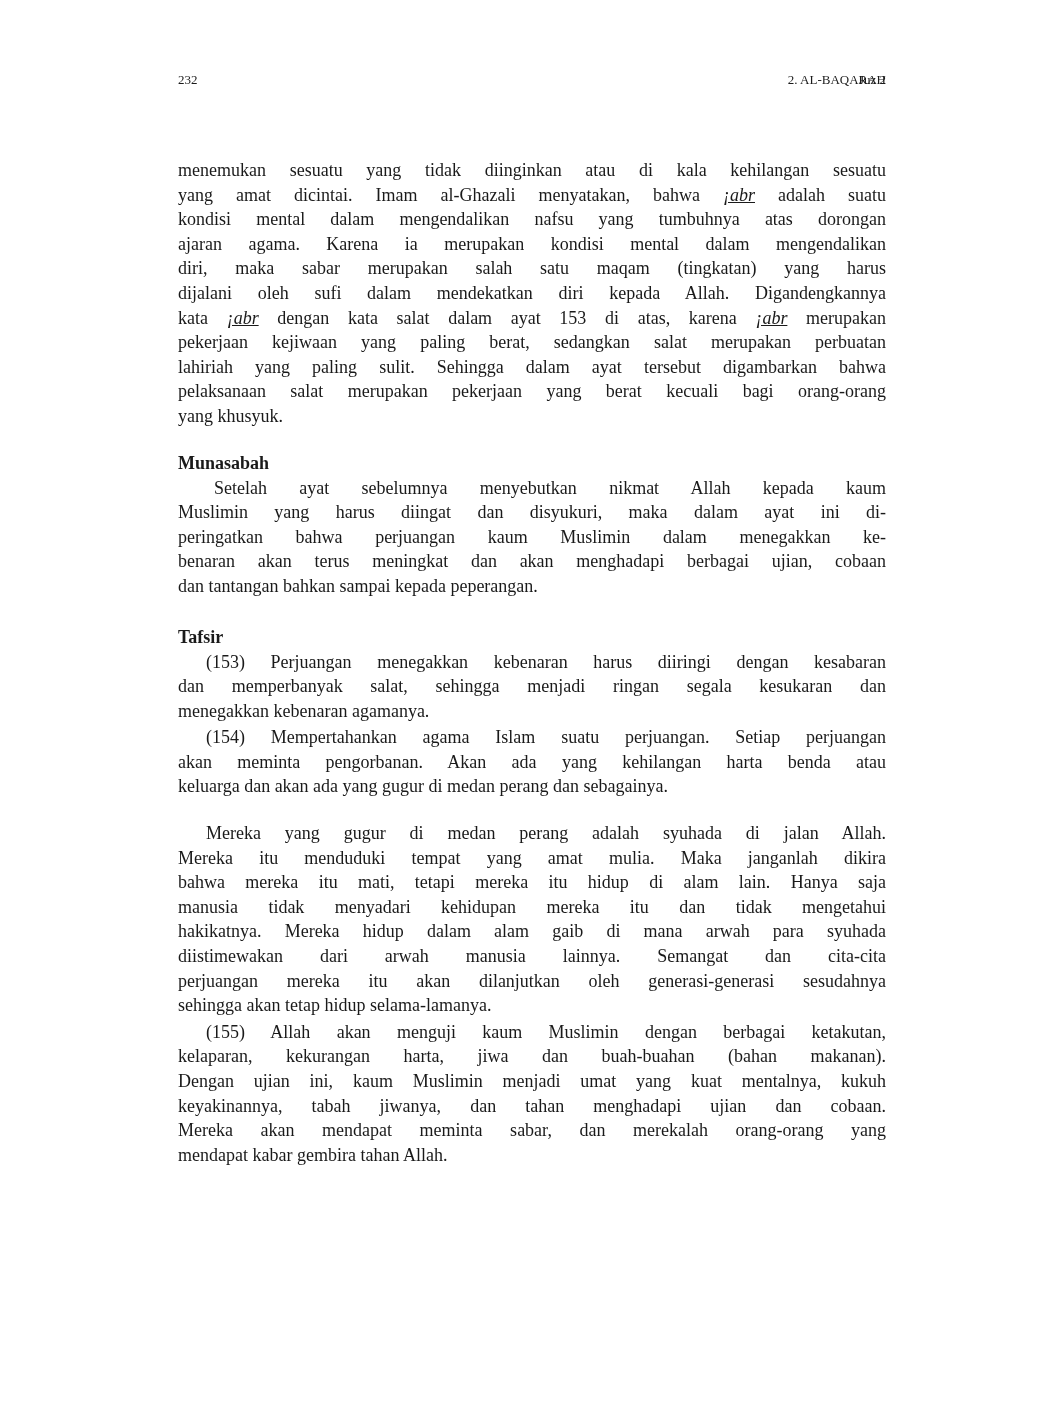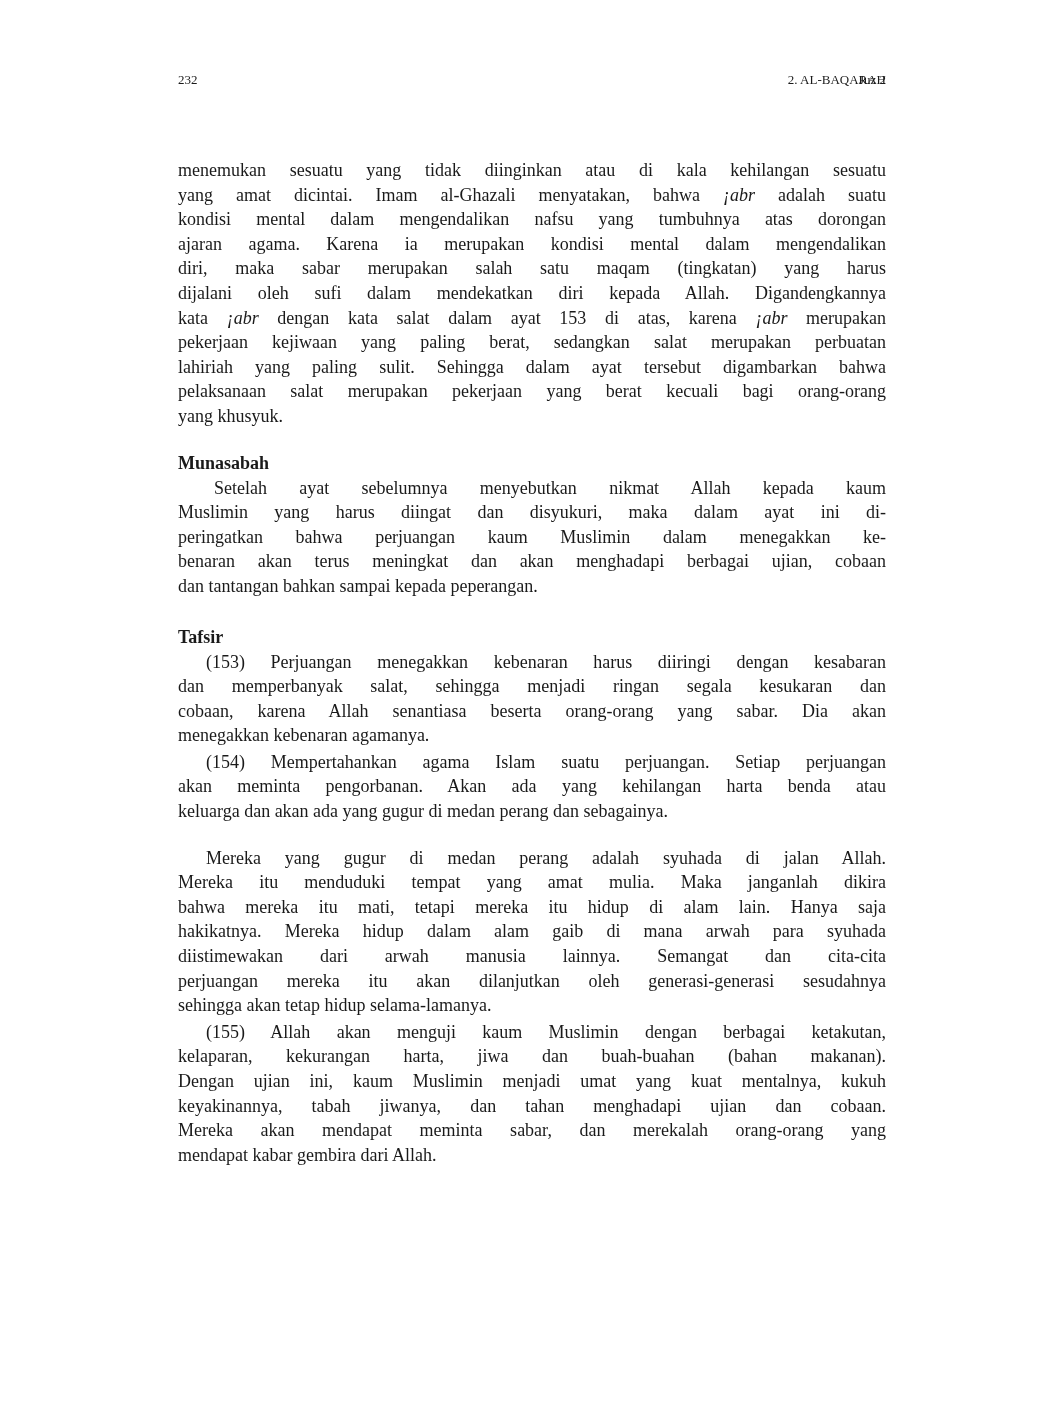--- a/index.html
+++ b/index.html
@@ -10,21 +10,21 @@
   .header .title { position:absolute; left:0; width:100%; text-align:right; top:0; }
   .header .juz { position:absolute; right:0; top:0; }
   .body { position:absolute; left:178px; width:708px; top:158px; font-size:18px; }
   .line { display:block; height:24.6px; line-height:24.6px; text-align:justify; text-align-last:justify; white-space:nowrap; }
   .line.last { text-align-last:left; }
   .line.indent { padding-left:28px; }
   .line.indent-s { padding-left:36px; }
   .gap { height:21px; }
   .gap2 { height:25px; }
   .heading { font-weight:bold; height:26px; line-height:26px; display:block; }
-  i { font-style:italic; }
+  i { font-style:italic;text-decoration:underline; }
 </style>
 </head>
 <body>
 
 <div class="header">
   <span class="pnum">232</span>
   <span class="title">2. AL-BAQARAH</span>
   <span class="juz">Juz 2</span>
 </div>
 
@@ -55,42 +55,42 @@
   </div>
 
   <div class="gap2"></div>
 
   <div>
     <span class="heading">Tafsir</span>
 
     <div>
       <span class="line indent">(153) Perjuangan menegakkan kebenaran harus diiringi dengan kesabaran</span>
       <span class="line">dan memperbanyak salat, sehingga menjadi ringan segala kesukaran dan</span>
-      <span class="line">cobaan, karena Allah senantiasa beserta orang-orang yang sabar. Dia akan</span>
       <span class="line last">menegakkan kebenaran agamanya.</span>
     </div>
 
     <div style="margin-top:2px;">
       <span class="line indent">(154) Mempertahankan agama Islam suatu perjuangan. Setiap perjuangan</span>
       <span class="line">akan meminta pengorbanan. Akan ada yang kehilangan harta benda atau</span>
       <span class="line last">keluarga dan akan ada yang gugur di medan perang dan sebagainya.</span>
     </div>
 
     <div style="margin-top:22px;">
       <span class="line indent">Mereka yang gugur di medan perang adalah syuhada di jalan Allah.</span>
       <span class="line">Mereka itu menduduki tempat yang amat mulia. Maka janganlah dikira</span>
       <span class="line">bahwa mereka itu mati, tetapi mereka itu hidup di alam lain. Hanya saja</span>
+      <span class="line">manusia tidak menyadari kehidupan mereka itu dan tidak mengetahui</span>
       <span class="line">hakikatnya. Mereka hidup dalam alam gaib di mana arwah para syuhada</span>
       <span class="line">diistimewakan dari arwah manusia lainnya. Semangat dan cita-cita</span>
       <span class="line">perjuangan mereka itu akan dilanjutkan oleh generasi-generasi sesudahnya</span>
       <span class="line last">sehingga akan tetap hidup selama-lamanya.</span>
     </div>
 
     <div style="margin-top:2px;">
       <span class="line indent">(155) Allah akan menguji kaum Muslimin dengan berbagai ketakutan,</span>
       <span class="line">kelaparan, kekurangan harta, jiwa dan buah-buahan (bahan makanan).</span>
       <span class="line">Dengan ujian ini, kaum Muslimin menjadi umat yang kuat mentalnya, kukuh</span>
       <span class="line">keyakinannya, tabah jiwanya, dan tahan menghadapi ujian dan cobaan.</span>
       <span class="line">Mereka akan mendapat meminta sabar, dan merekalah orang-orang yang</span>
-      <span class="line last">mendapat kabar gembira dari Allah.</span>
+      <span class="line last">mendapat kabar gembira tahan Allah.</span>
     </div>
   </div>
 </div>
 
 </body></html>

